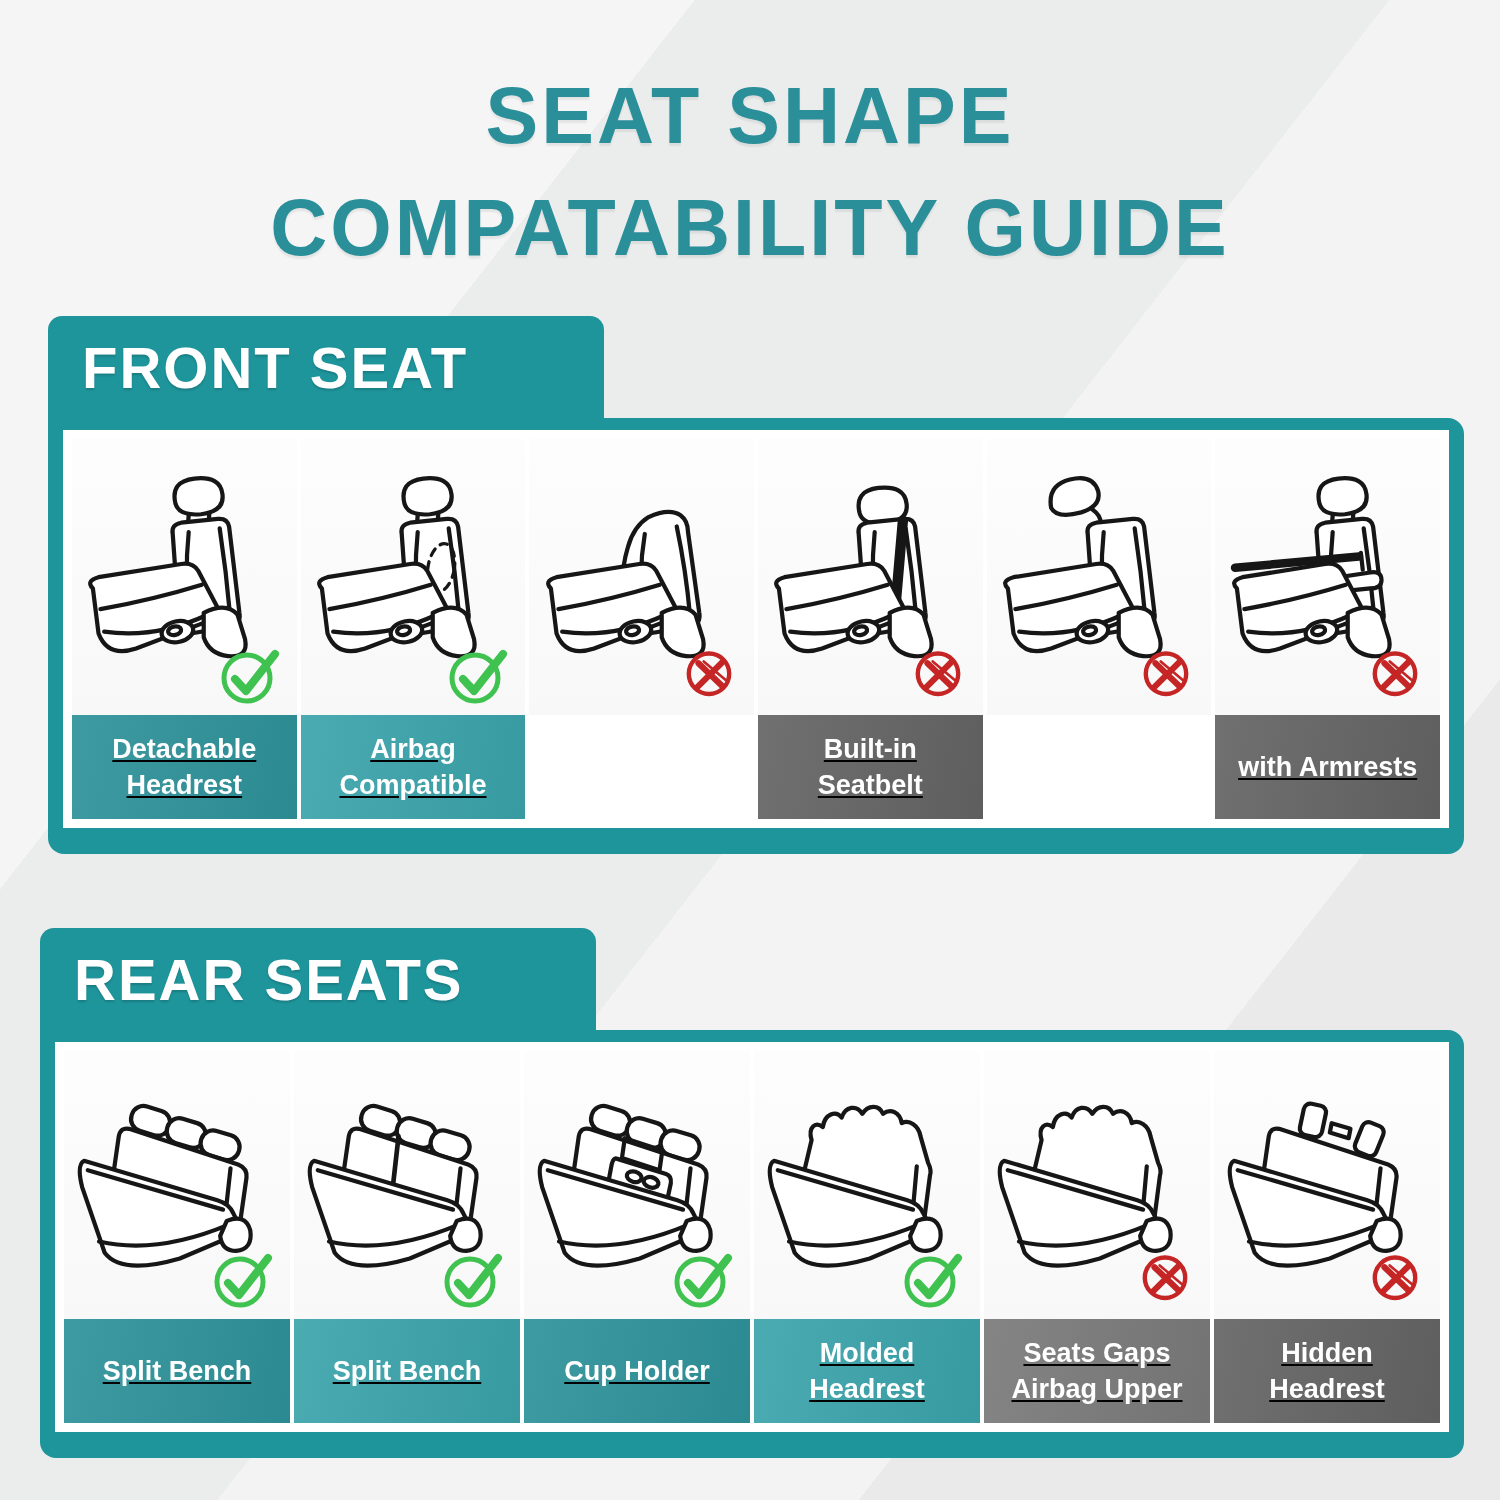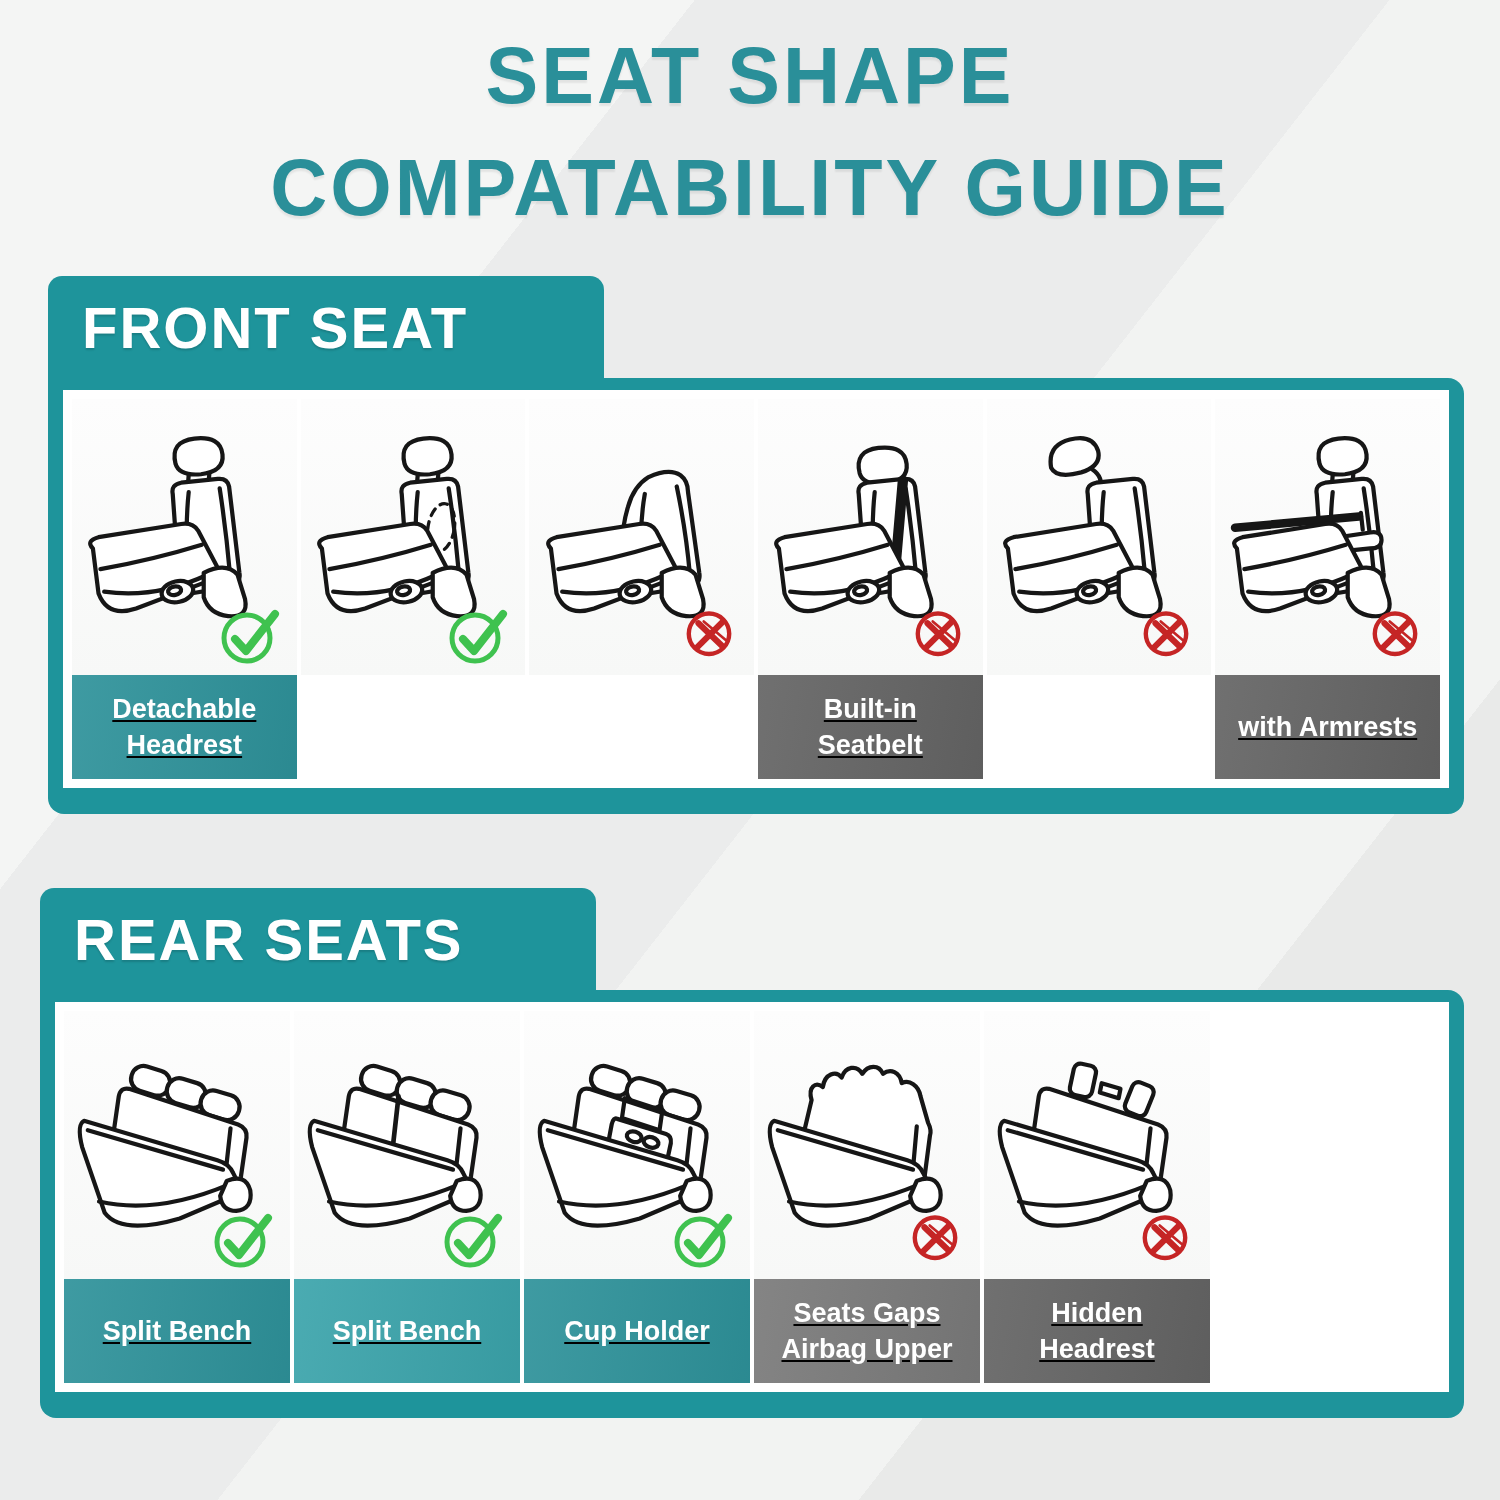--- a/index.html
+++ b/index.html
@@ -13,21 +13,21 @@
     position:relative;width:1500px;height:1500px;
     background:
       linear-gradient(128deg,
         #f4f5f4 0%, #f4f5f4 26%,
         #ebecec 26%, #ebecec 52%,
         #f2f3f2 52%, #f2f3f2 76%,
         #e9eae9 76%, #e9eae9 100%);
   }
   
   .title{
-    padding-top:20px;
+    padding-top:60px;
     text-align:center;
     color:var(--title-teal,#2a8f99);
     font-weight:800;
     font-size:79px;
     letter-spacing:3px;
     line-height:1.42;
     text-shadow:0 3px 2px rgba(0,0,0,.07);
   }
   
   .section{ margin:0 36px; }
@@ -140,20 +140,21 @@
                     <path d="M136,150 Q160,138 172,152 L180,178 Q184,198 162,196 Q142,194 136,176 Z"></path>
 <ellipse cx="108" cy="170" rx="17" ry="11" transform="rotate(-12 108 170)"></ellipse>
 <ellipse cx="105" cy="169" rx="7" ry="4.5" transform="rotate(-12 105 169)" fill="none"></ellipse>
                   </g>
                 </svg>
                 <span class="mark ok"><svg viewBox="0 0 66 66">
   <circle cx="30" cy="37" r="23" fill="none" stroke="#3fc24f" stroke-width="5"></circle>
   <path d="M18,38 L29,50 L58,13" fill="none" stroke="#3fc24f" stroke-width="8" stroke-linecap="round" stroke-linejoin="round"></path>
                   </svg></span>
               </div>
+              <div class="band teal b">Airbag Compatible</div>
             </div>
             <div class="cell">
               <div class="art">
                 <svg class="seat-svg" viewBox="0 0 230 230">
                   <g fill="#fff" stroke="#161616" stroke-width="4.5" stroke-linecap="round" stroke-linejoin="round">
                     <path d="M100,160 Q88,120 100,80 Q106,58 122,48 Q144,38 156,46 Q164,52 164,64 L176,150 Q178,162 165,165 L122,172 Q108,172 100,160 Z"></path>
      <path d="M118,66 Q110,112 118,158" fill="none"></path>
                     <path d="M152,58 Q162,106 166,152" fill="none"></path>
                     <path d="M18,124 Q10,116 24,112 L112,98 Q124,96 130,105 L150,143 Q155,154 143,158 L64,188 Q34,198 24,172 Z"></path>
 <path d="M26,146 Q82,136 134,120" fill="none"></path>
@@ -332,20 +333,39 @@
                   </svg></span>
               </div>
               <div class="band teal a">Cup Holder</div>
             </div>
             <div class="cell">
               <div class="art">
                 <svg class="seat-svg" viewBox="0 0 230 230">
                   <g fill="#fff" stroke="#161616" stroke-width="4.5" stroke-linecap="round" stroke-linejoin="round">
                     <path d="M56,64 C52,50 60,44 68,50 C70,36 82,32 88,40 C92,28 104,26 110,36 C116,26 128,26 132,36 C140,30 150,34 152,46 C160,42 170,48 172,60 L180,88 Q184,96 182,102 L176,148 Q174,158 163,154 L56,116 Q46,112 47,102 Z"></path>
 <path d="M168,92 L163,148" fill="none"></path>
+                    <path d="M16,86 L158,128 Q171,132 175,142 L181,154 Q184,166 170,168 L118,190 Q56,208 38,184 L14,114 Q8,90 16,86 Z"></path>
+<path d="M20,96 L164,138" fill="none"></path>
+                    <path d="M32,172 Q94,186 170,154" fill="none"></path>
+                    <path d="M168,150 Q188,142 193,160 Q196,180 178,182 Q163,182 161,166 Z"></path>
+                  </g>
+                </svg>
+                <span class="mark ok"><svg viewBox="0 0 66 66">
+  <circle cx="30" cy="37" r="23" fill="none" stroke="#3fc24f" stroke-width="5"></circle>
+  <path d="M18,38 L29,50 L58,13" fill="none" stroke="#3fc24f" stroke-width="8" stroke-linecap="round" stroke-linejoin="round"></path>
+                  </svg></span>
+              </div>
+              <div class="band teal b">Molded Headrest</div>
+            </div>
+            <div class="cell">
+              <div class="art">
+                <svg class="seat-svg" viewBox="0 0 230 230">
+                  <g fill="#fff" stroke="#161616" stroke-width="4.5" stroke-linecap="round" stroke-linejoin="round">
+                    <path d="M56,64 C52,50 60,44 68,50 C70,36 82,32 88,40 C92,28 104,26 110,36 C116,26 128,26 132,36 C140,30 150,34 152,46 C160,42 170,48 172,60 L180,88 Q184,96 182,102 L176,148 Q174,158 163,154 L56,116 Q46,112 47,102 Z"></path>
+<path d="M168,92 L163,148" fill="none"></path>
                     <path d="M50,106 L172,146" fill="none" stroke-width="6"></path>
                     <path d="M16,86 L158,128 Q171,132 175,142 L181,154 Q184,166 170,168 L118,190 Q56,208 38,184 L14,114 Q8,90 16,86 Z"></path>
 <path d="M20,96 L164,138" fill="none"></path>
                     <path d="M32,172 Q94,186 170,154" fill="none"></path>
                     <path d="M168,150 Q188,142 193,160 Q196,180 178,182 Q163,182 161,166 Z"></path>
                   </g>
                 </svg>
                 <span class="mark no"><svg viewBox="0 0 66 66">
   <circle cx="33" cy="35" r="23" fill="none" stroke="#c52525" stroke-width="5"></circle>
   <path d="M21,23 L48,49" stroke="#c52525" stroke-width="7" stroke-linecap="round" fill="none"></path>

